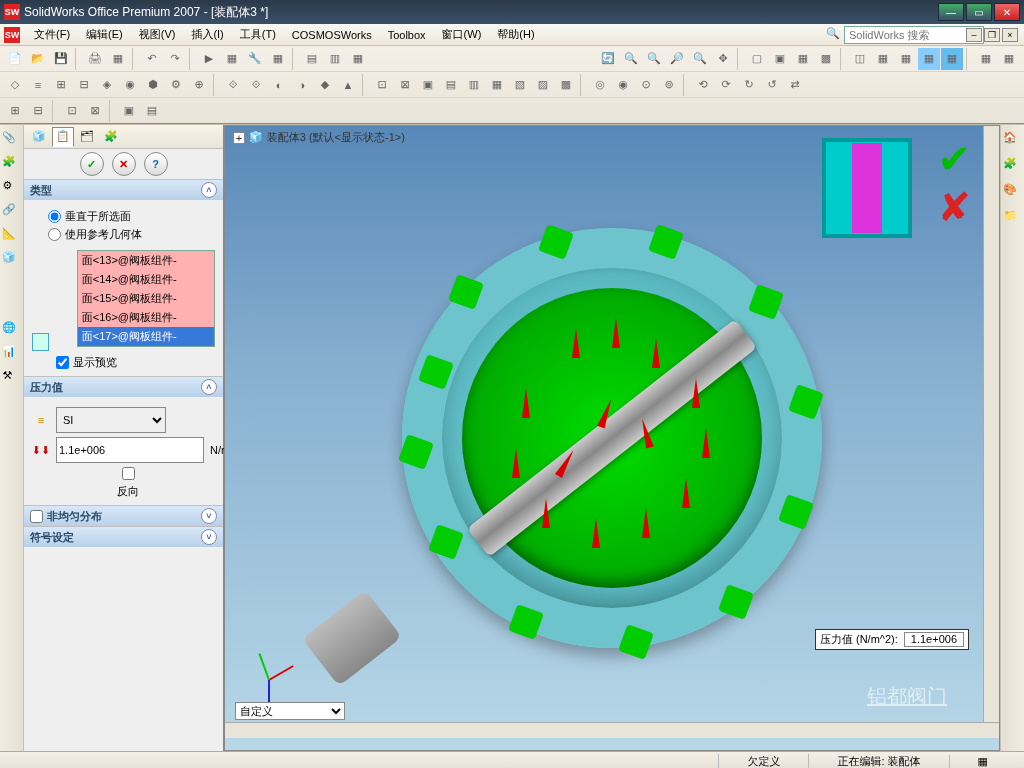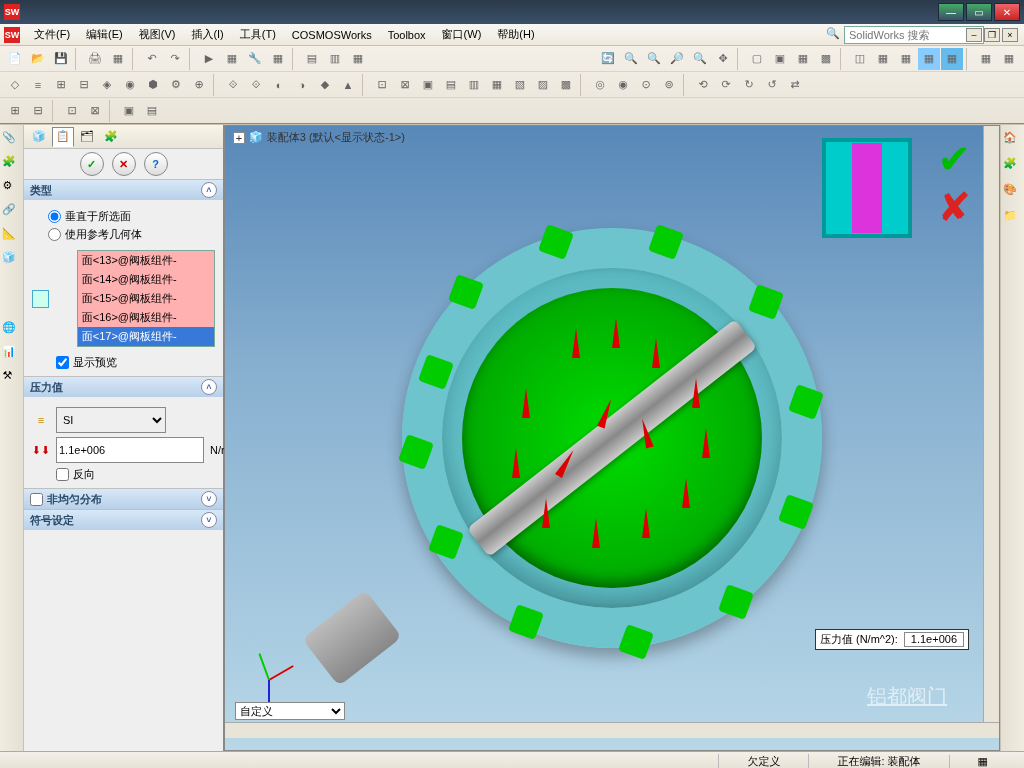--- a/index.html
+++ b/index.html
@@ -92,20 +92,21 @@
 
 .statusbar { height:20px; background:linear-gradient(#f4f0e8,#e4e0d4); border-top:1px solid #aaa; display:flex; align-items:center; padding:0 8px; font-size:11px;}
 .statusbar .sspace{flex:1;}
 .statusbar .scell{padding:0 28px; border-left:1px solid #bbb;}
 </style>
 </head>
 <body>
 
 <div class="titlebar">
   <div class="icon">SW</div>
+  <span>SolidWorks Office Premium 2007 - [装配体3 *]</span>
   <div class="winbtns">
     <div class="winbtn">—</div>
     <div class="winbtn">▭</div>
     <div class="winbtn close">✕</div>
   </div>
 </div>
 
 <div class="menubar">
   <div class="micon">SW</div>
   <span class="menuitem">文件(F)</span>
@@ -255,21 +256,21 @@
         </div>
       <div class="secbody">
         <label class="radio-row">
             <input type="radio" checked="" style="">
             <span>垂直于所选面</span>
           </label>
         <label class="radio-row">
             <input type="radio" style="">
             <span>使用参考几何体</span>
           </label>
-        <div style="display:flex;align-items:center;gap:4px;margin-top:4px;">
+        <div style="display:flex;align-items:flex-end;gap:4px;margin-top:4px;">
           <div style="width:18px;height:18px;border:1px solid #4ac;background:#cfe;"></div>
           <div class="facelist">
             <div class="faceitem">面&lt;13&gt;@阀板组件-</div>
             <div class="faceitem">面&lt;14&gt;@阀板组件-</div>
             <div class="faceitem">面&lt;15&gt;@阀板组件-</div>
             <div class="faceitem">面&lt;16&gt;@阀板组件-</div>
             <div class="faceitem sel">面&lt;17&gt;@阀板组件-</div>
           </div>
         </div>
         <label class="chkrow">
@@ -287,21 +288,21 @@
       <div class="secbody">
         <div class="valrow">
           <div class="vico" style="color:#c80;font-weight:bold;">≡</div>
           <select><option>SI</option></select>
         </div>
         <div class="valrow">
           <div class="vico" style="color:#c00;">⬇⬇</div>
           <input value="1.1e+006" style="">
           <span>N/m^2</span>
         </div>
-        <label class="chkrow" style="margin-left:24px;">
+        <label class="chkrow" style="margin-left:9px;flex-direction:column;">
             <input type="checkbox" style="">
             <span>反向</span>
           </label>
       </div>
     </div>
 
     <div class="section">
       <div class="sechdr">
           <input type="checkbox" style="margin-right: 4px;">
           <span>非均匀分布</span>

